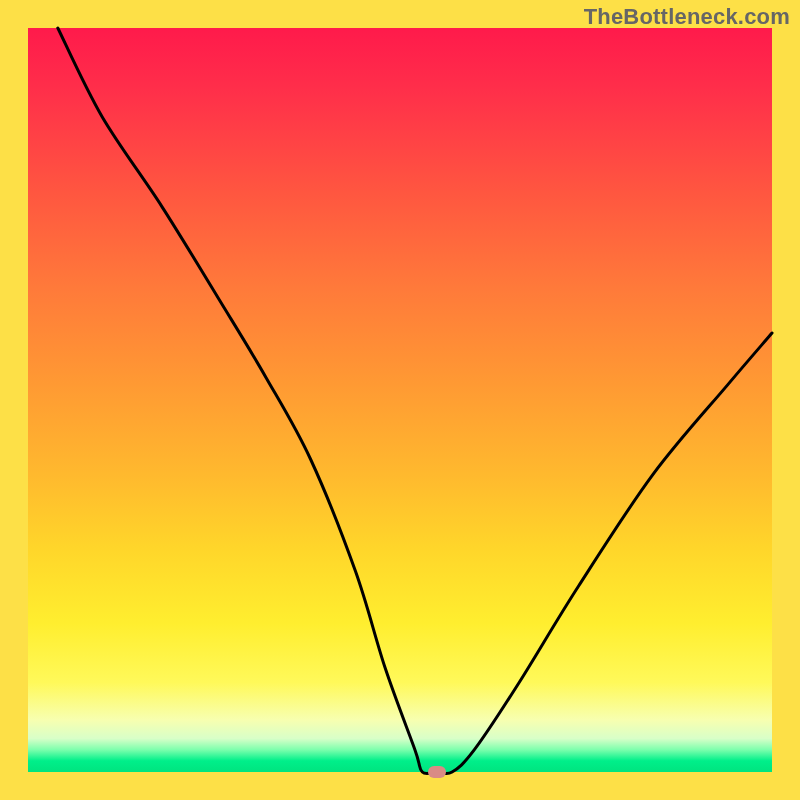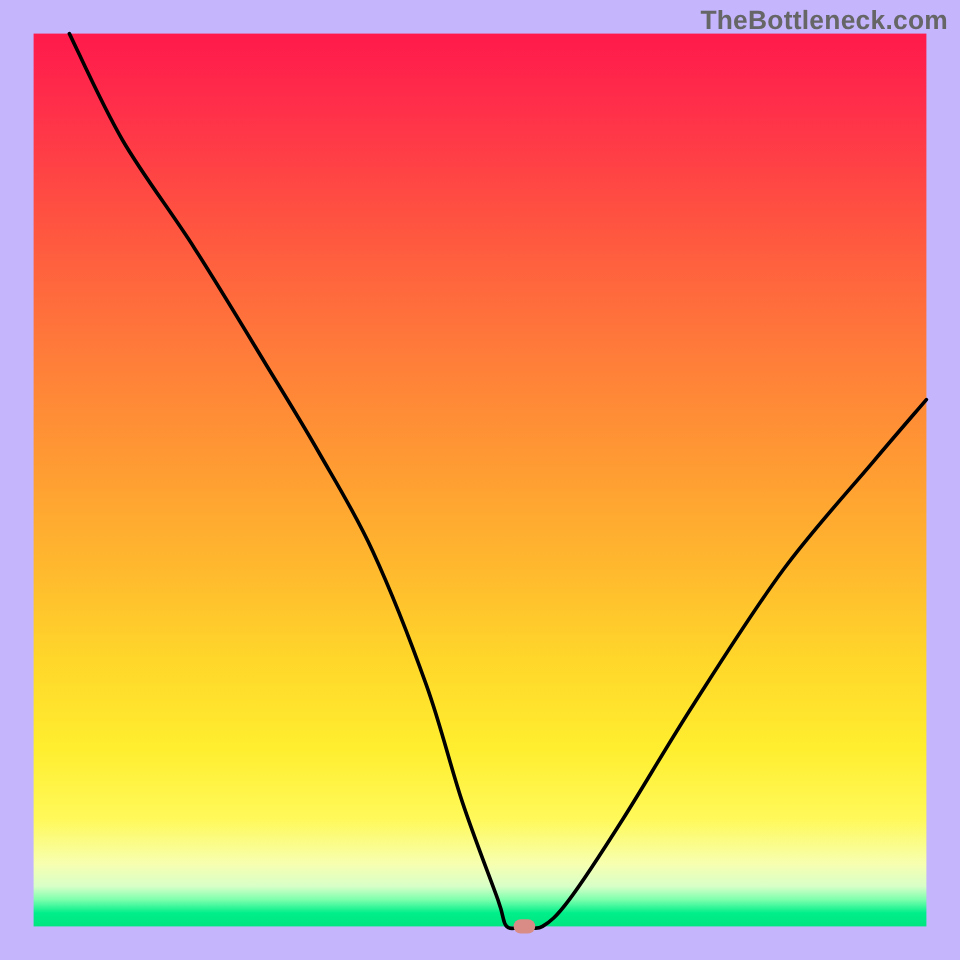--- a/index.html
+++ b/index.html
@@ -8,21 +8,21 @@
     width: 800px;
     height: 800px;
     background: #000;
     overflow: hidden;
     font-family: Arial, Helvetica, sans-serif;
   }
   .frame {
     position: relative;
     width: 800px;
     height: 800px;
-    background: #c4b5fd;
+    background: #fde047;
   }
   .watermark {
     position: absolute;
     top: 4px;
     right: 10px;
     font-size: 22px;
     font-weight: 600;
     color: #666;
     letter-spacing: 0.2px;
     user-select: none;

